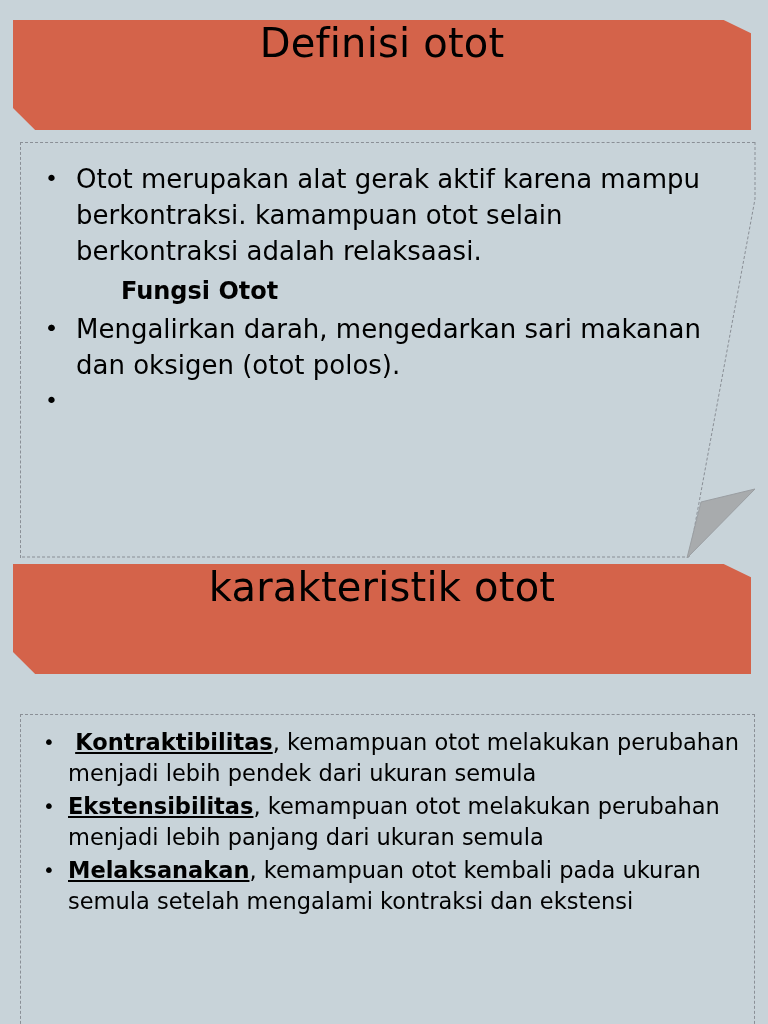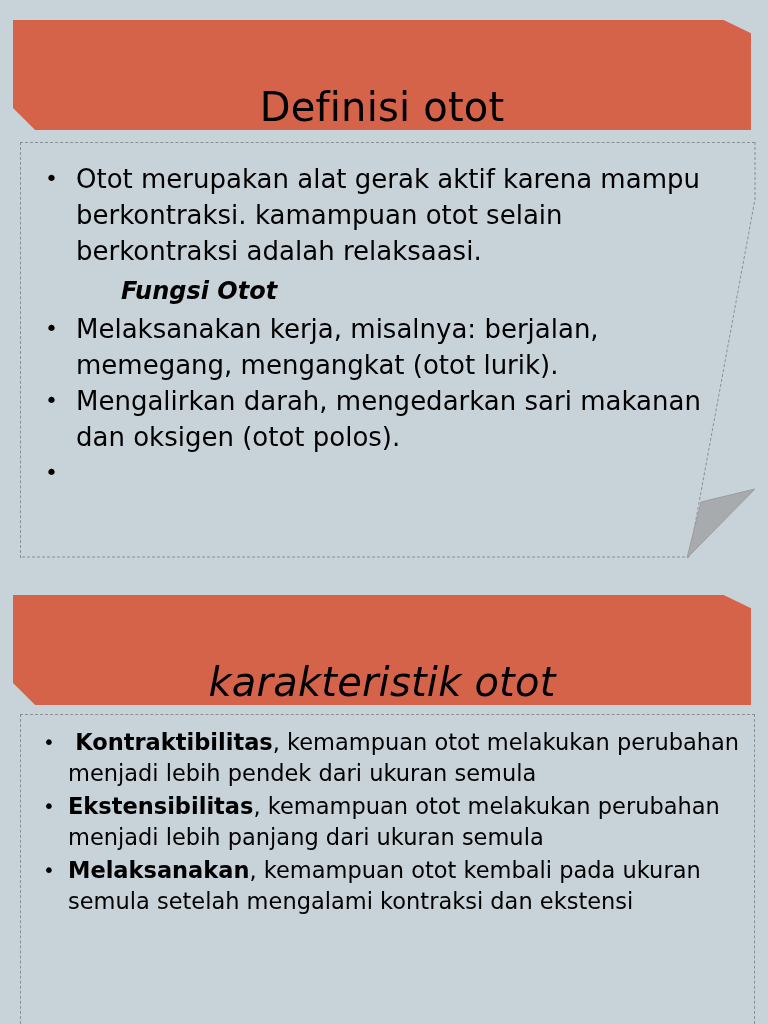--- a/index.html
+++ b/index.html
@@ -8,68 +8,67 @@
       background: #c8d3d9;
       position: relative;
       font-family: "DejaVu Sans", sans-serif;
       color: #000;
     }
     .header {
       position: absolute;
       left: 13px; width: 738px; height: 110px;
       background: #d4634a;
       clip-path: polygon(0 0, 96.3% 0, 100% 12%, 100% 100%, 3% 100%, 0 80%);
-      display: flex; align-items: flex-end; justify-content: center;
+      display: flex; align-items: flex-start; justify-content: center;
       font-size: 40px;
       letter-spacing: 0.2px;
     }
     .header span { display: block; }
     #h1 { top: 20px; }
-    #h2 { top: 595px; font-style: italic; }
+    #h2 { top: 564px; }
     .box {
       position: absolute;
       left: 20px; width: 735px;
       border: 1px dashed #8a8f96;
       box-sizing: border-box;
     }
     #box1 { top: 142px; height: 416px; border-bottom: none; border-right: none; }
     #box2 { top: 714px; height: 320px; border-bottom: none; }
     .box1-border {
       position: absolute; left: 20px; top: 142px; width: 736px; height: 416px; pointer-events: none;
     }
     .curl {
       position: absolute; left: 660px; top: 470px; width: 108px; height: 100px;
     }
     ul { list-style: none; margin: 0; padding: 0; }
     .b1 { position: absolute; left: 0; top: 18px; right: 30px; font-size: 26px; line-height: 36px; }
     .b1 li { position: relative; padding-left: 55px; }
     .b1 li .dot { position: absolute; left: 24px; top: 0; font-size: 22px; }
-    .b1 .sub { padding-left: 100px; font-weight: bold; font-size: 24px; line-height: 40px; margin-top: 2px; margin-bottom: 0px; font-style: italic; }
+    .b1 .sub { padding-left: 100px; font-weight: bold; font-size: 24px; line-height: 40px; margin-top: 2px; margin-bottom: 0px; }
     .b2 { position: absolute; left: 0; top: 12px; right: 10px; font-size: 22.5px; line-height: 31px; }
     .b2 li { position: relative; padding-left: 47px; margin-bottom: 2px; }
     .b2 li .dot { position: absolute; left: 22px; top: 0; font-size: 20px; }
-    .b2 b { font-weight: bold; }
+    .b2 b { font-weight: bold; text-decoration: underline; }
   </style>
 </head>
 <body>
 
 <div class="header" id="h1">
   <span>Definisi otot</span>
 </div>
 
 <div class="box" id="box1">
   <ul class="b1">
     <li>
       <span class="dot">•</span>
       <span>Otot merupakan alat gerak aktif karena mampu berkontraksi. kamampuan otot selain berkontraksi adalah relaksaasi.</span>
     </li>
     <li class="sub">Fungsi Otot</li>
     <li>
       <span class="dot">•</span>
-      <span>Melaksanakan kerja, misalnya: berjalan, memegang, mengangkat (otot lurik).</span>
     </li>
     <li>
       <span class="dot">•</span>
       <span>Mengalirkan darah, mengedarkan sari makanan dan oksigen (otot polos).</span>
     </li>
     <li>
       <span class="dot">•</span>
     </li>
   </ul>
 </div>

